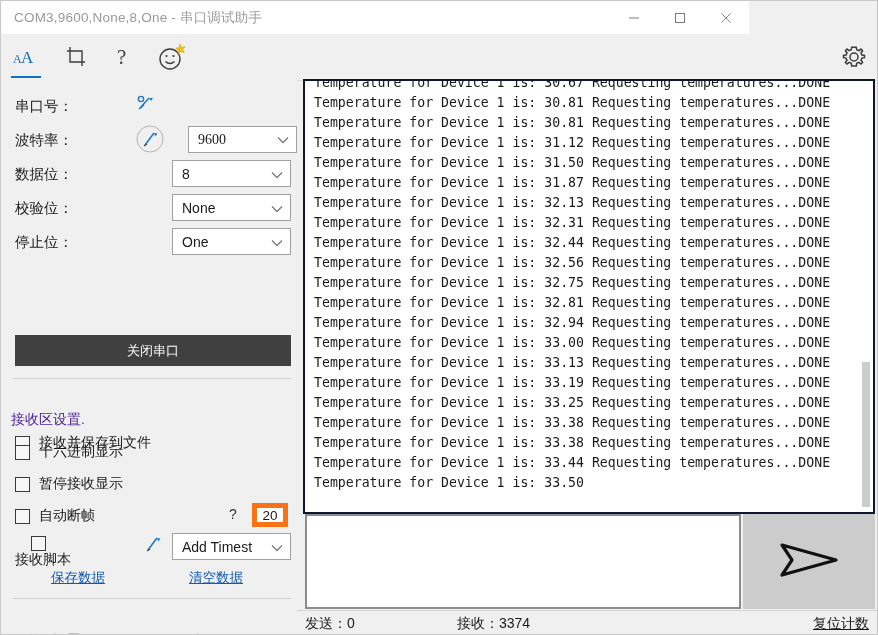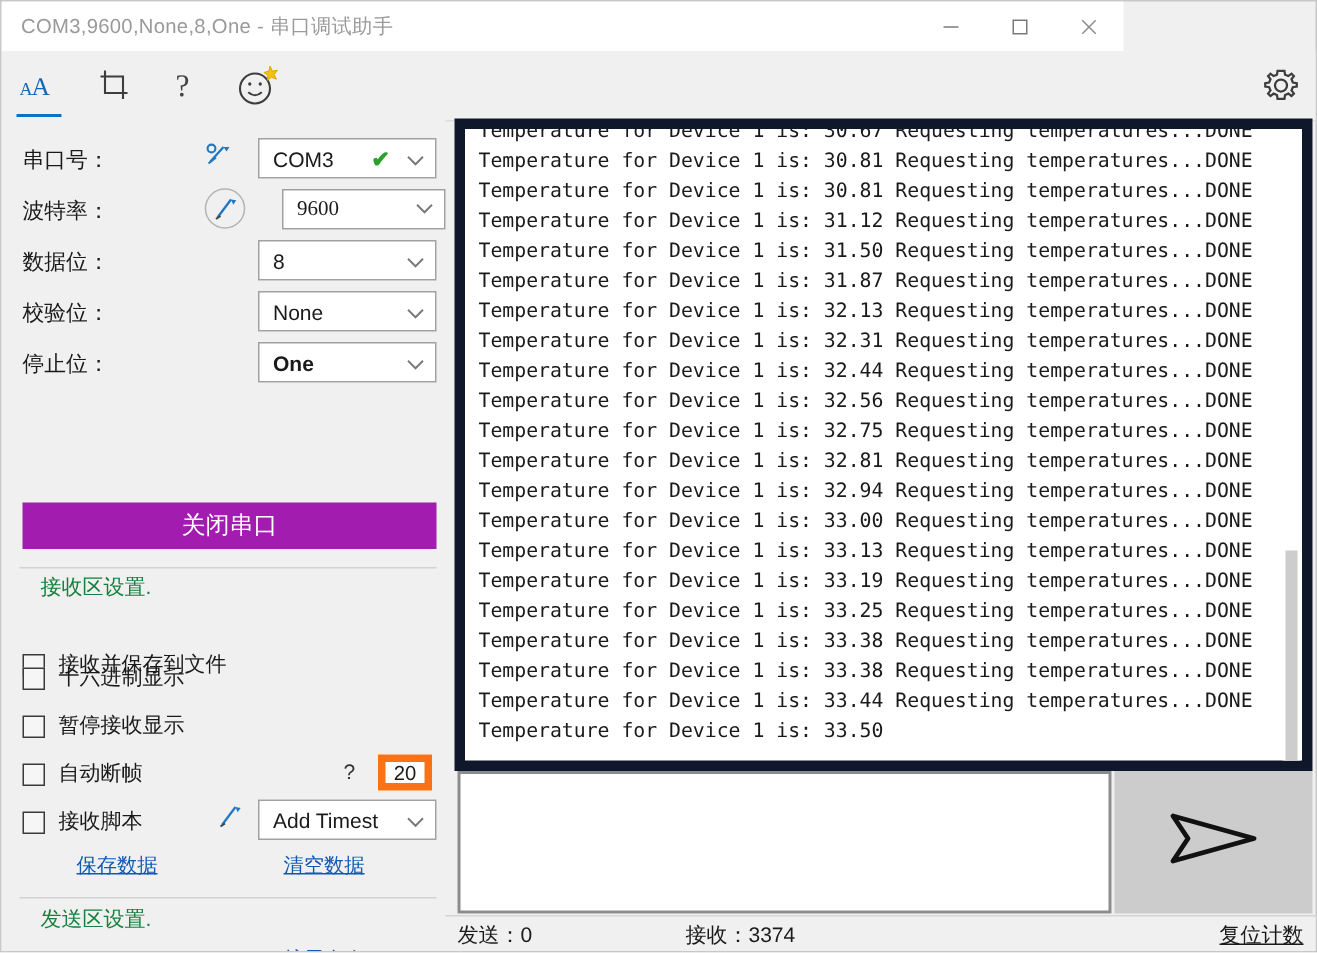--- a/index.html
+++ b/index.html
@@ -96,36 +96,36 @@
   }
   .greencheck {
     position: absolute; right: 30px; top: 50%;
     transform: translateY(-50%);
     color: #2aa12a; font-size: 15px; font-weight: bold;
   }
 
   .openbtn {
     position: absolute; left: 14px; top: 255px;
     width: 276px; height: 31px;
-    background: #a21caf;
+    background: #404040;
     color: #ffffff;
-    font-size: 16px;
+    font-size: 13px;
     display: flex; align-items: center; justify-content: center;
     border: none;
     font-family: "Liberation Sans", sans-serif;
   }
 
   .divider {
     position: absolute; left: 12px;
     width: 278px; height: 1px;
     background: #d2d2d2;
   }
   .section-title {
-    position: absolute; left: 26px;
-    font-size: 14px; color: #15803d;
+    position: absolute; left: 10px;
+    font-size: 14px; color: #4c1d95; margin-top: 28px;
   }
 
   .cbrow {
     position: absolute; left: 14px;
     display: flex; align-items: center;
     height: 24px;
   }
   .cbox {
     width: 15px; height: 15px;
     box-sizing: border-box;
@@ -157,21 +157,21 @@
     position: absolute;
     font-size: 14px; color: #333;
   }
 
   
   .recv-wrap {
     position: absolute; left: 302px; top: 78px;
     width: 572px; height: 435px;
     box-sizing: border-box;
     background: #ffffff;
-    border: 7px solid #0f172a;
+    border: 2px solid #0f172a;
     overflow: hidden;
   }
   .recv-text {
     position: absolute;
     left: 9px; top: -8px;
     width: 545px;
     font-family: "DejaVu Sans Mono", monospace;
     font-size: 13.2px;
     line-height: 20px;
     color: #1a1a1a;
@@ -297,29 +297,20 @@
     <div class="row" style="top:10px;">
       <span class="row-label">串口号：</span>
       <span style="position:absolute;left:135px;top:2px;">
         <svg width="22" height="22" viewBox="0 0 22 22">
           <path d="M4 16 L13 6" stroke="#1f78c1" stroke-width="1.5" fill="none"></path>
           <path d="M13 6 l4 0 -2 3z" fill="#1f78c1"></path>
           <circle cx="5" cy="7" r="2.6" fill="none" stroke="#1f78c1" stroke-width="1.4"></circle>
           <path d="M3 17 l5 -4" stroke="#1f78c1" stroke-width="1.4"></path>
         </svg>
       </span>
-      <span class="combo" style="left:171px;top:2px;width:119px;">
-        <span>COM3</span>
-        <span class="greencheck">✔</span>
-        <span class="caret">
-          <svg width="12" height="8" viewBox="0 0 12 8">
-              <path d="M1 1.5 L6 6.5 L11 1.5" fill="none" stroke="#7a7a7a" stroke-width="1.3"></path>
-            </svg>
-        </span>
-      </span>
     </div>
 
     <div class="row" style="top:44px;">
       <span class="row-label">波特率：</span>
       <span style="position:absolute;left:134px;top:0px;">
         <svg width="30" height="30" viewBox="0 0 30 30">
           <circle cx="15" cy="15" r="13" fill="none" stroke="#b4b4b4" stroke-width="1"></circle>
           <path d="M10 21 L19 9" stroke="#1f78c1" stroke-width="1.6" fill="none"></path>
           <path d="M19 9 l3.5 0.5 -2 3z" fill="#1f78c1"></path>
           <path d="M9 22 l3 -2" stroke="#444" stroke-width="1.3"></path>
@@ -354,21 +345,21 @@
         <span class="caret">
           <svg width="12" height="8" viewBox="0 0 12 8">
               <path d="M1 1.5 L6 6.5 L11 1.5" fill="none" stroke="#7a7a7a" stroke-width="1.3"></path>
             </svg>
         </span>
       </span>
     </div>
 
     <div class="row" style="top:146px;">
       <span class="row-label">停止位：</span>
-      <span class="combo" style="left:171px;top:2px;width:119px;font-weight:bold;">
+      <span class="combo" style="left:171px;top:2px;width:119px;">
         <span>One</span>
         <span class="caret">
           <svg width="12" height="8" viewBox="0 0 12 8">
               <path d="M1 1.5 L6 6.5 L11 1.5" fill="none" stroke="#7a7a7a" stroke-width="1.3"></path>
             </svg>
         </span>
       </span>
     </div>
 
     <button class="openbtn">关闭串口</button>
@@ -388,21 +379,21 @@
       <span class="cbox"></span>
       <span class="cblabel">十六进制显示</span>
     </div>
     <div class="cbrow" style="top:424px;">
       <span class="cbox"></span>
       <span class="cblabel">自动断帧</span>
     </div>
     <div class="qmark" style="left:228px;top:426px;">?</div>
     <div class="numbox" style="left:251px;top:423px;">20</div>
 
-    <div class="cbrow" style="top:456px;">
+    <div class="cbrow" style="top:456px;flex-direction:column;">
       <span class="cbox"></span>
       <span class="cblabel">接收脚本</span>
     </div>
     <div style="position:absolute;left:140px;top:452px;">
       <svg width="24" height="24" viewBox="0 0 24 24">
         <path d="M7 18 L16 6" stroke="#1f78c1" stroke-width="1.5" fill="none"></path>
         <path d="M16 6 l3.4 0.6 -2 2.9z" fill="#1f78c1"></path>
         <path d="M6 19 l3 -2" stroke="#444" stroke-width="1.3"></path>
       </svg>
     </div>

